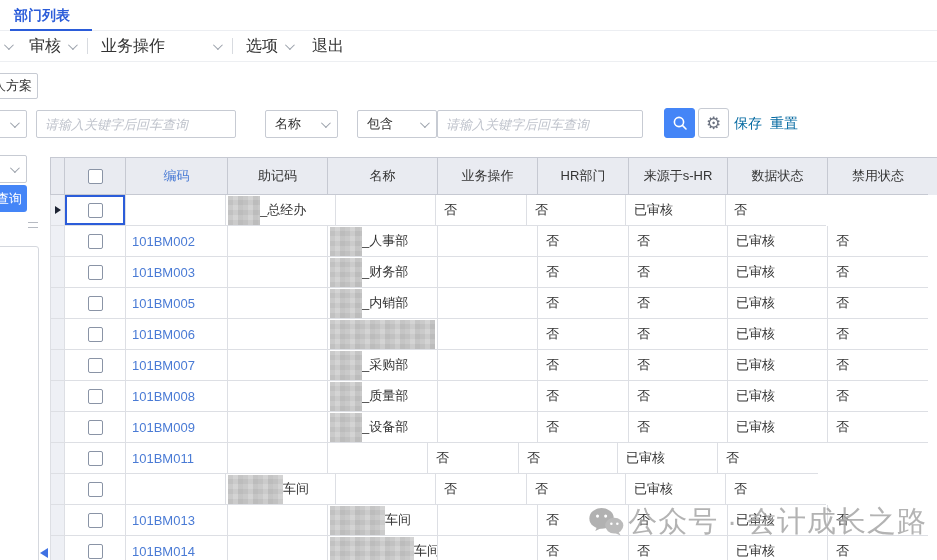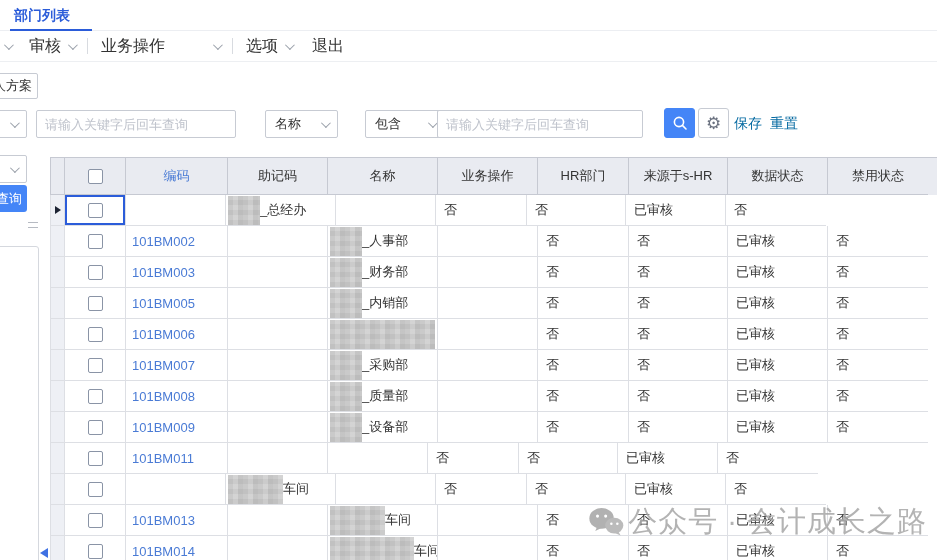--- a/index.html
+++ b/index.html
@@ -33,21 +33,21 @@
   .mdivider{width:1px;height:16px;background:#D8DBE0;}
 
   
   .toolbar{position:absolute;left:0;top:62px;width:937px;height:95px;background:#fff;}
   .frag-btn{position:absolute;left:-22px;top:11px;width:60px;height:26px;border:1px solid #C7CBD3;
     border-radius:2px;background:#fff;font-size:13px;color:#333;display:flex;align-items:center;
     justify-content:flex-end;padding-right:5px;}
   .sel{position:absolute;height:28px;border:1px solid #C7CBD3;border-radius:2px;background:#fff;
     display:flex;align-items:center;justify-content:space-between;padding:0 9px;font-size:13px;color:#333;}
   .inputbox{position:absolute;height:28px;border:1px solid #C7CBD3;border-radius:2px;background:#fff;
-    font-size:13px;color:#333;padding:0 8px;outline:none;}
+    font-size:13px;color:#333;padding:0 8px;outline:none;font-style:italic;}
   .inputbox::placeholder{color:#BFC3CC;}
   .sqbtn{position:absolute;width:31px;height:30px;border-radius:3px;display:flex;align-items:center;
     justify-content:center;cursor:pointer;}
   .search-btn{background:var(--btn-blue);border:1px solid var(--btn-blue);}
   .gear-btn{background:#fff;border:1px solid #C7CBD3;color:#6B7280;font-size:17px;}
   .tool-link{position:absolute;top:53px;font-size:14px;color:#0369a1;cursor:pointer;}
   .query-frag{position:absolute;left:-30px;top:123px;width:57px;height:27px;background:var(--btn-blue);
     border-radius:3px;color:#fff;font-size:13px;display:flex;align-items:center;justify-content:flex-end;
     padding-right:5px;}
   .sel-frag{position:absolute;width:70px;}
@@ -138,21 +138,21 @@
 
     <div class="sel sel-frag" style="left:-43px;top:48px;">
       <span></span>
         <span class="chev"></span>
     </div>
     <input class="inputbox" style="left: 36px; top: 48px; width: 200px;" placeholder="请输入关键字后回车查询">
     <div class="sel" style="left:265px;top:48px;width:73px;">
       <span>名称</span>
       <span class="chev"></span>
     </div>
-    <div class="sel" style="left:365px;top:48px;width:80px;">
+    <div class="sel" style="left:357px;top:48px;width:80px;">
       <span>包含</span>
       <span class="chev"></span>
     </div>
     <input class="inputbox" style="left: 437px; top: 48px; width: 206px;" placeholder="请输入关键字后回车查询">
 
     <div class="sqbtn search-btn" style="left:664px;top:46px;">
       <svg width="16" height="16" viewBox="0 0 16 16">
         <circle cx="7" cy="7" r="4.6" fill="none" stroke="#fff" stroke-width="1.6"></circle>
         <line x1="10.4" y1="10.4" x2="14" y2="14" stroke="#fff" stroke-width="1.6" stroke-linecap="round"></line>
       </svg>

